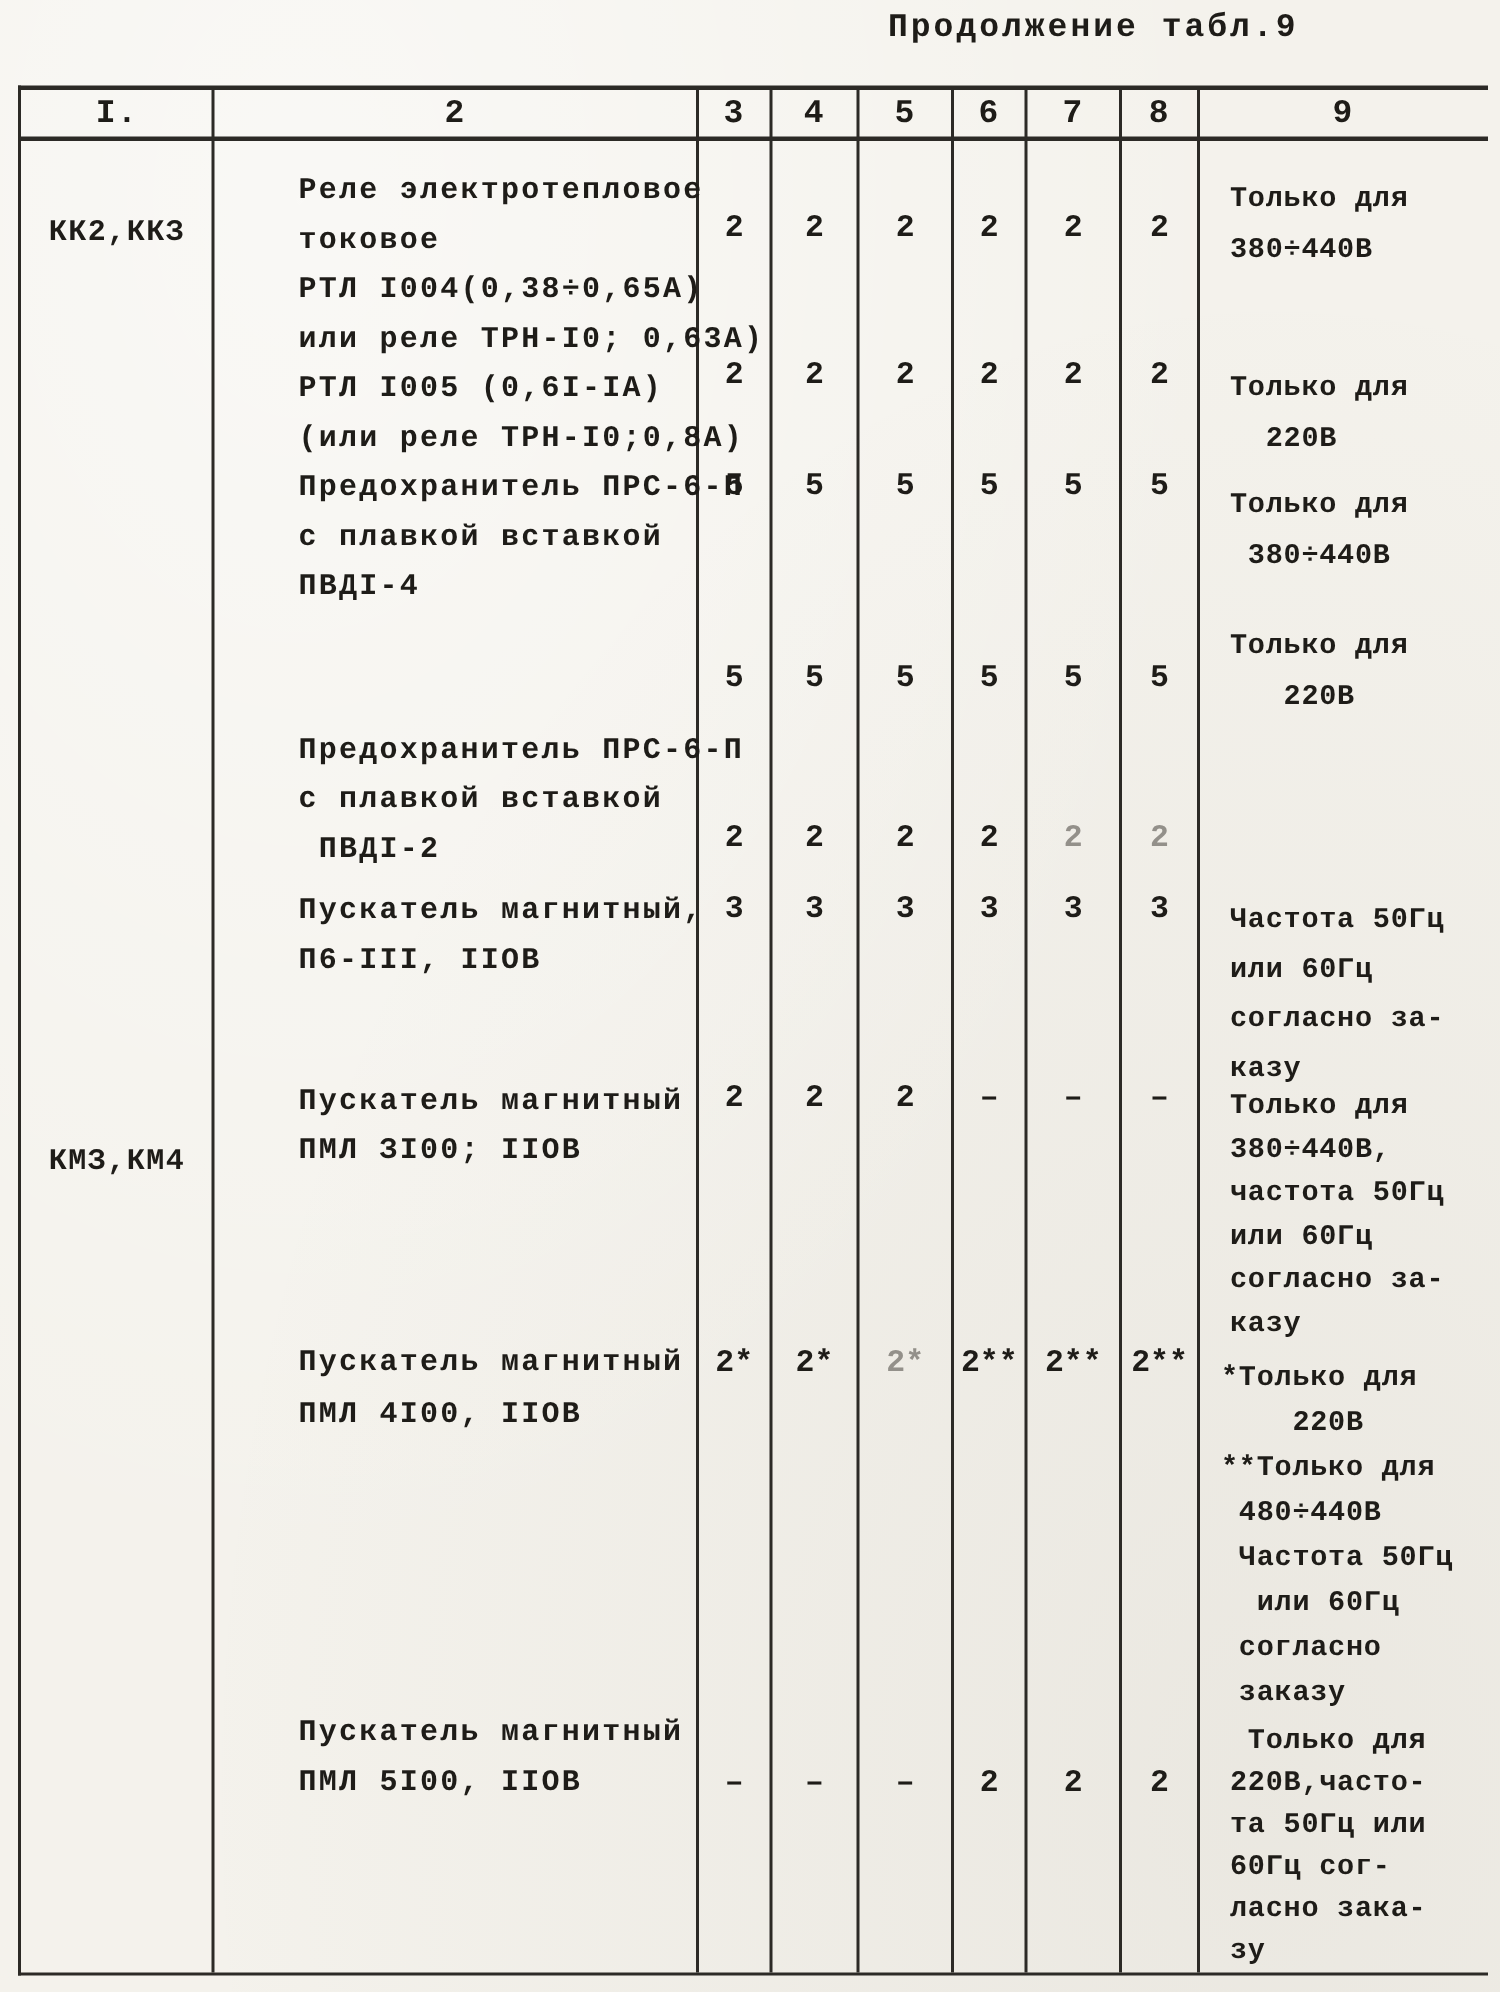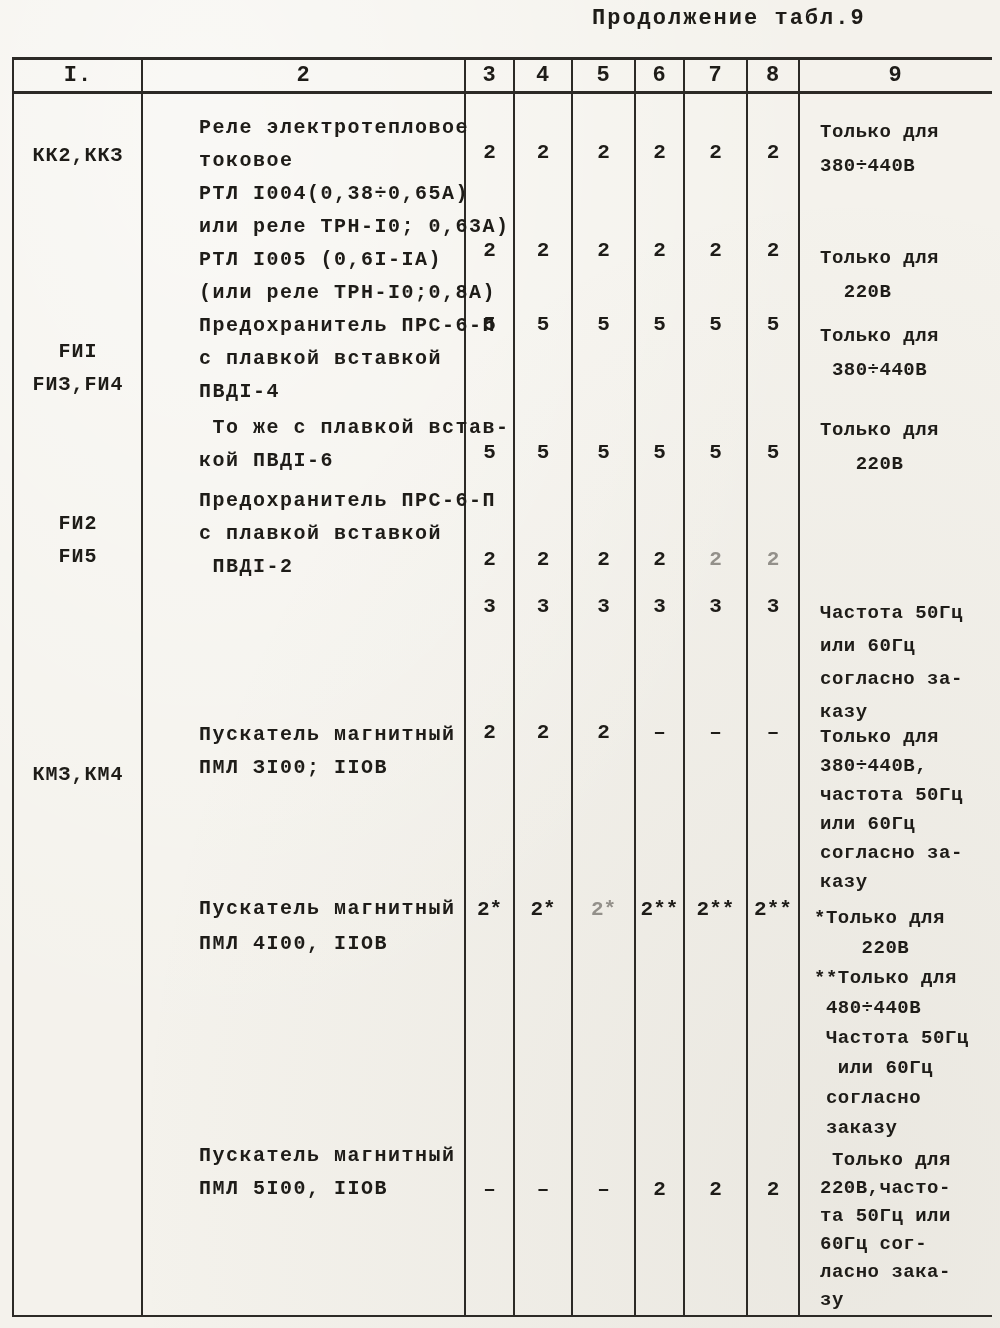--- a/index.html
+++ b/index.html
@@ -81,62 +81,58 @@
       <div class="vc c0">2</div>
       <div class="vc c1">2</div>
       <div class="vc c2">2</div>
       <div class="vc c3">2</div>
       <div class="vc c4">2</div>
       <div class="vc c5">2</div>
     </div>
     <div class="note" style="top:181px">Только для
   220В</div>
 
-    <div class="pos" style="top:249px">FИI
-FИЗ,FИ4</div>
     <div class="desc" style="top:249px">Предохранитель ПРС-6-П
 с плавкой вставкой
 ПВДI-4</div>
     <div class="vrow" style="top:253px">
       <div class="vc c0">5</div>
       <div class="vc c1">5</div>
       <div class="vc c2">5</div>
       <div class="vc c3">5</div>
       <div class="vc c4">5</div>
       <div class="vc c5">5</div>
     </div>
     <div class="note" style="top:259px">Только для
  380÷440В</div>
-    <div class="desc" style="top:351px"> То же с плавкой встав-
-кой ПВДI-6</div>
     <div class="vrow" style="top:381px">
       <div class="vc c0">5</div>
       <div class="vc c1">5</div>
       <div class="vc c2">5</div>
       <div class="vc c3">5</div>
       <div class="vc c4">5</div>
       <div class="vc c5">5</div>
     </div>
     <div class="note" style="top:353px">Только для
    220В</div>
 
-    <div class="pos" style="top:421px">FИ2
-FИ5</div>
     <div class="desc" style="top:424px">Предохранитель ПРС-6-П
 с плавкой вставкой
  ПВДI-2</div>
     <div class="vrow" style="top:488px">
       <div class="vc c0">2</div>
       <div class="vc c1">2</div>
       <div class="vc c2">2</div>
       <div class="vc c3">2</div>
       <div class="vc c4 fade">2</div>
       <div class="vc c5 fade">2</div>
     </div>
 
+    <div class="desc" style="top:531px">Пускатель магнитный,
+П6-III, IIОВ</div>
     <div class="vrow" style="top:535px">
       <div class="vc c0">3</div>
       <div class="vc c1">3</div>
       <div class="vc c2">3</div>
       <div class="vc c3">3</div>
       <div class="vc c4">3</div>
       <div class="vc c5">3</div>
     </div>
     <div class="note lh33" style="top:537px">Частота 50Гц
 или 60Гц

